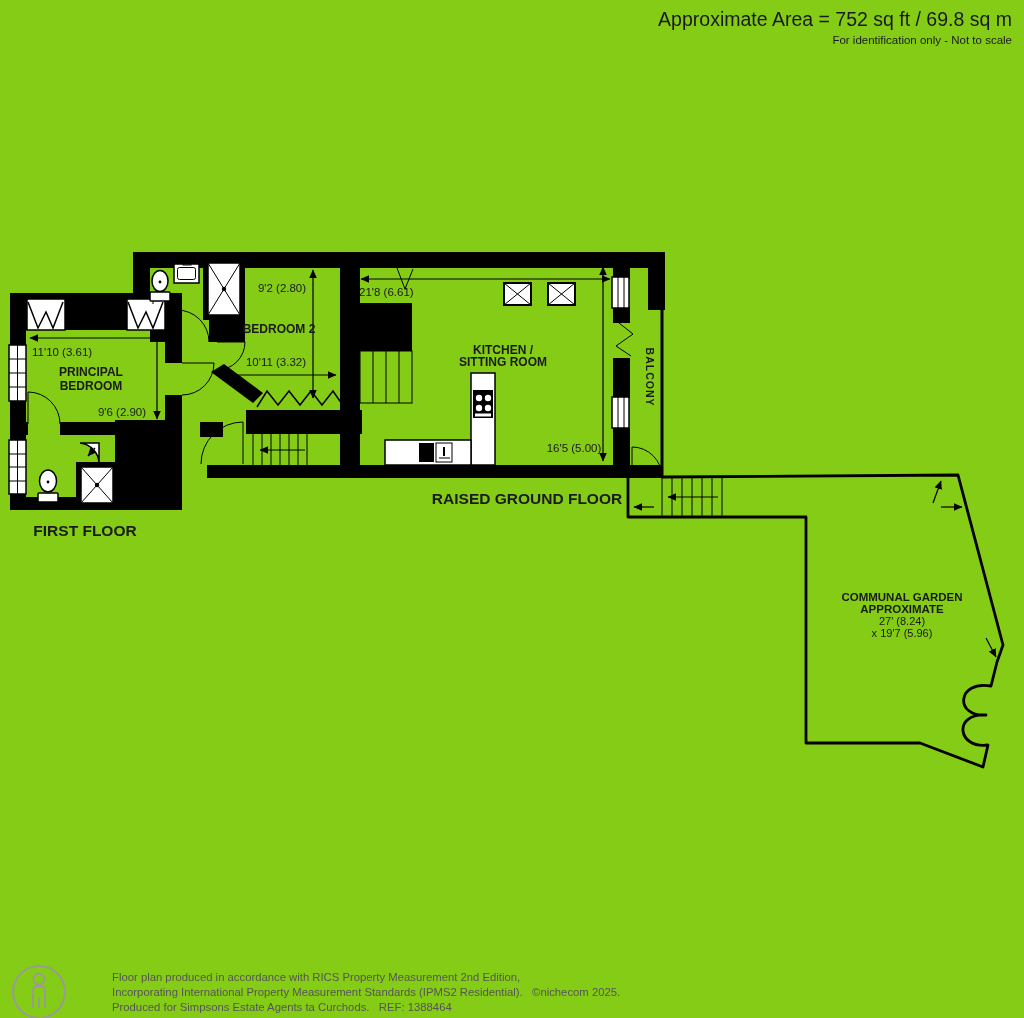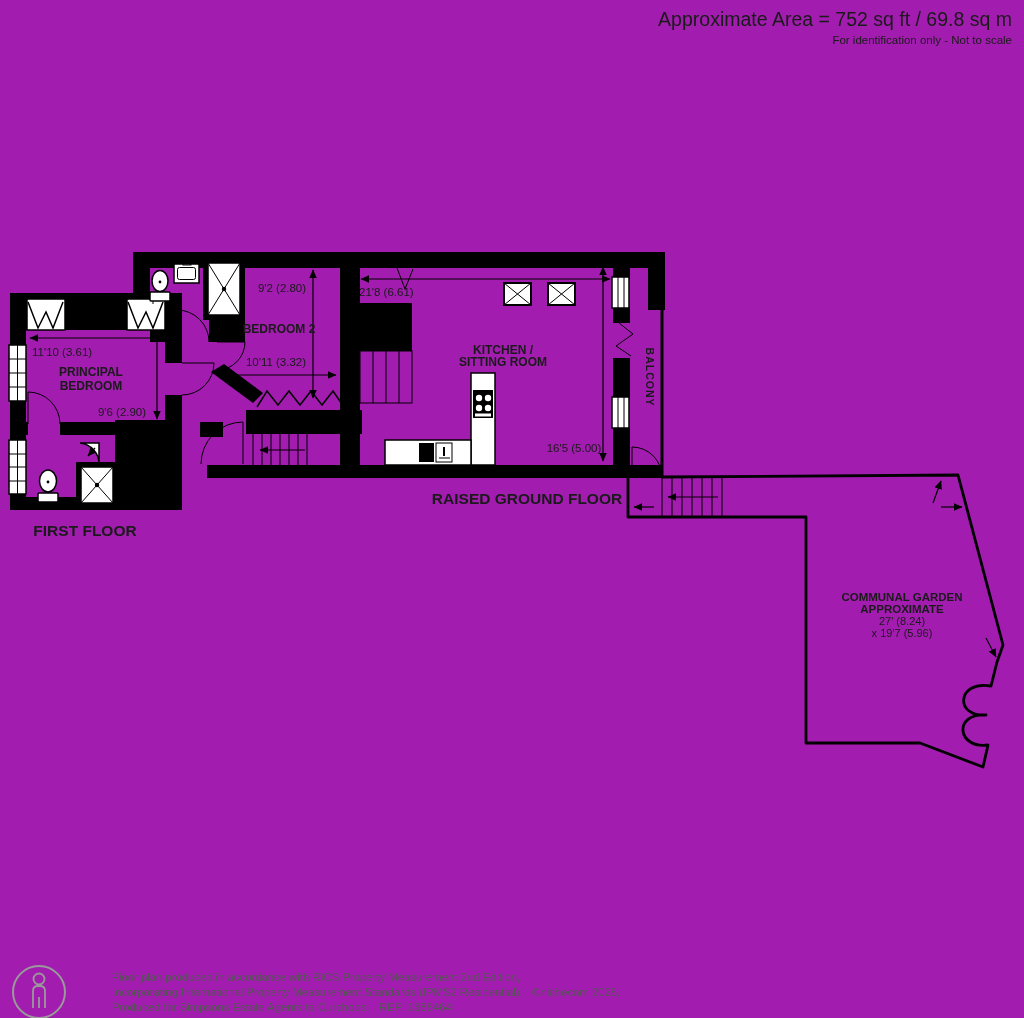--- a/index.html
+++ b/index.html
@@ -1,16 +1,16 @@
 <!DOCTYPE html>
 <html><head>
 <meta charset="utf-8">
 <style>
   html,body{margin:0;padding:0;background:#ffffff;}
-  .page{position:relative;width:1024px;height:1018px;background:#a21caf;overflow:hidden;}
+  .page{position:relative;width:1024px;height:1018px;background:#84cc16;overflow:hidden;}
   svg{display:block;}
   svg text{fill:#1a1a1a;font-family:"Liberation Sans",sans-serif;}
   .hdr1{font-size:19.5px;text-anchor:end;}
   .hdr2{font-size:11.5px;text-anchor:end;}
   .lbl{font-size:12px;font-weight:bold;text-anchor:middle;}
   .dimtxt{font-size:11.5px;text-anchor:middle;}
   .dimtxt-l{font-size:11.5px;text-anchor:start;}
   .floorlbl{font-size:15.5px;font-weight:bold;text-anchor:middle;}
   .gardb{font-size:11.5px;font-weight:bold;text-anchor:middle;}
   .gardr{font-size:11px;text-anchor:middle;}

